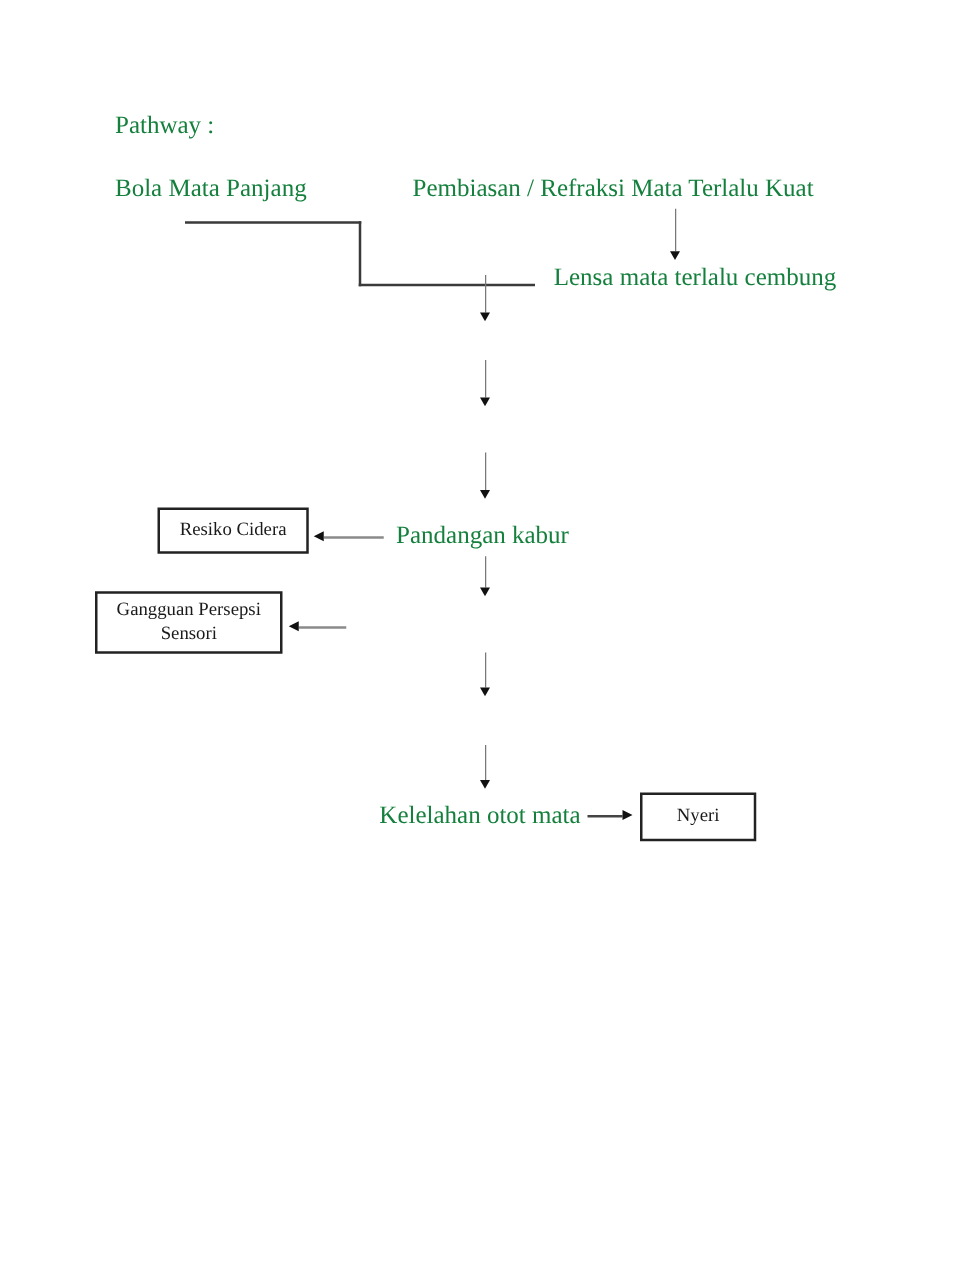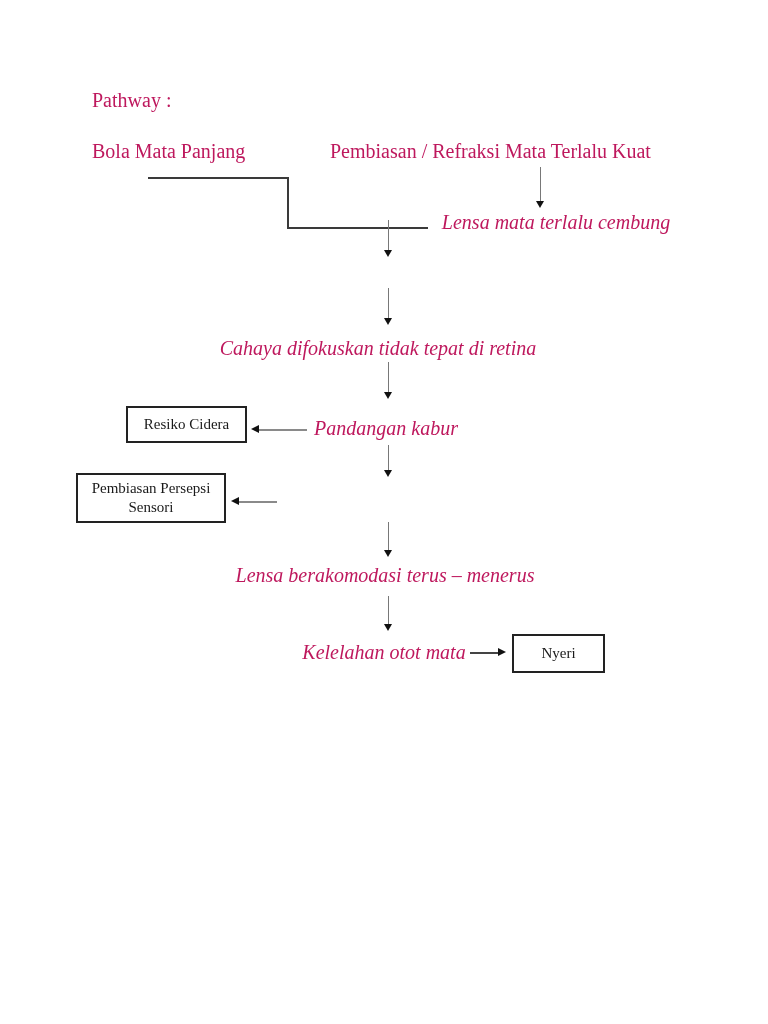--- a/index.html
+++ b/index.html
@@ -12,23 +12,23 @@
     position:relative;
     width:768px;height:1024px;
     background:#ffffff;
     overflow:hidden;
   }
   .txt{
     position:absolute;
     font-size:20px;
     line-height:20px;
     white-space:nowrap;
-    color:#be185d;
+    color:#15803d;
   }
-  .ctr{transform:translateX(-50%);font-style:italic;}
+  .ctr{transform:translateX(-50%);}
   
   .hline,.vline{position:absolute;background:#3a3a3a;}
   .hline{height:2px;}
   .vline{width:2px;}
   
   .varrow{position:absolute;width:1px;background:#787878;}
   .varrow::after{
     content:'';position:absolute;left:-4px;bottom:-7px;
     border-left:4px solid transparent;border-right:4px solid transparent;
     border-top:7px solid #111111;
@@ -74,43 +74,41 @@
 
   <div class="varrow" style="left:540px;top:167px;height:34px;"></div>
 
   <div class="txt ctr" style="left:556px;top:212px;">Lensa mata terlalu cembung</div>
 
   <div class="varrow" style="left:388px;top:220px;height:30px;"></div>
 
 
   <div class="varrow" style="left:388px;top:288px;height:30px;"></div>
 
-  <div class="txt ctr" style="left:378px;top:338px;">Cahaya difokuskan tidak tepat di retina</div>
 
   <div class="varrow" style="left:388px;top:362px;height:30px;"></div>
 
   <div class="dbox" style="left:126px;top:406px;width:121px;height:37px;">
     <span>Resiko Cidera</span>
   </div>
   <div class="larrow" style="left:259px;top:429px;width:48px;"></div>
 
   <div class="txt ctr" style="left:386px;top:418px;">Pandangan kabur</div>
 
   <div class="varrow" style="left:388px;top:445px;height:25px;"></div>
 
   <div class="dbox" style="left:76px;top:473px;width:150px;height:50px;">
-    <span>Pembiasan Persepsi</span>
+    <span>Gangguan Persepsi</span>
     <span>Sensori</span>
   </div>
   <div class="larrow" style="left:239px;top:501px;width:38px;"></div>
 
 
   <div class="varrow" style="left:388px;top:522px;height:28px;"></div>
 
-  <div class="txt ctr" style="left:385px;top:565px;">Lensa berakomodasi terus – menerus</div>
 
   <div class="varrow" style="left:388px;top:596px;height:28px;"></div>
 
   <div class="txt ctr" style="left:384px;top:642px;">Kelelahan otot mata</div>
 
   <div class="rarrow" style="left:470px;top:652px;width:28px;"></div>
 
   <div class="dbox" style="left:512px;top:634px;width:93px;height:39px;">
     <span>Nyeri</span>
   </div>

